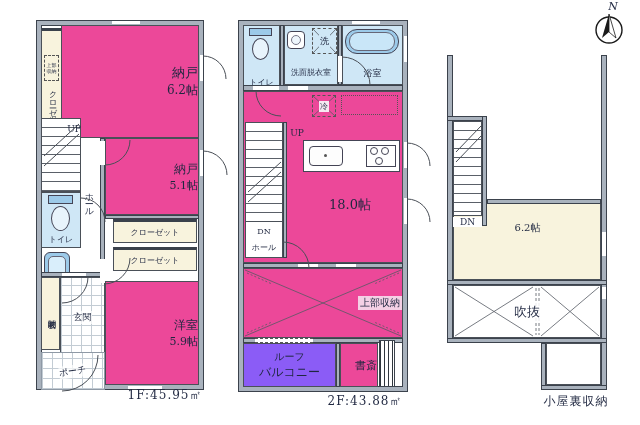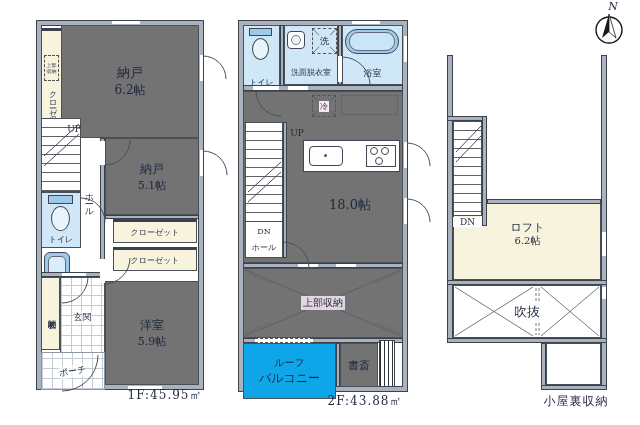--- a/index.html
+++ b/index.html
@@ -5,21 +5,21 @@
   html,body{margin:0;padding:0;background:#fff;}
   #canvas{position:relative;width:640px;height:425px;background:#ffffff;overflow:hidden;
     font-family:"DejaVu Serif","Liberation Serif",serif;color:#1f2740;}
   .abs{position:absolute;box-sizing:border-box;}
   .shell{position:absolute;box-sizing:border-box;background:#a9b2bd;border:1px solid #3b424c;}
   .shellin{position:absolute;box-sizing:border-box;background:#ffffff;border:1px solid #3b424c;}
   .wall{position:absolute;box-sizing:border-box;background:#a9b2bd;border:1px solid #3b424c;}
   .gap{position:absolute;background:#ffffff;}
   .room{position:absolute;box-sizing:border-box;border:1px solid #4a5058;
     display:flex;flex-direction:column;align-items:center;justify-content:center;text-align:center;}
-  .pink{background:#737373;}
+  .pink{background:#ec4899;align-items:flex-end;}
   .blue{background:#cfe7f6;}
   .cream{background:#f8f3dd;}
   .tile{background-image:repeating-linear-gradient(0deg,#c3ccd4 0 1px,transparent 1px 10px),
         repeating-linear-gradient(90deg,#c3ccd4 0 1px,transparent 1px 10px);background-color:#fff;}
   .stairs{position:absolute;box-sizing:border-box;border:1px solid #4a5058;background:#fff;
     background-image:repeating-linear-gradient(180deg,transparent 0 8px,#5a6068 8px 9px);}
   .lbl{position:absolute;color:#1f2740;line-height:1.15;text-align:center;}
   .vtext{writing-mode:vertical-rl;text-orientation:upright;letter-spacing:2px;}
   .fix{position:absolute;box-sizing:border-box;border:1px solid #445;}
   .dashbox{position:absolute;box-sizing:border-box;border:1px dashed #555;
@@ -154,21 +154,21 @@
 
     <div class="wall" style="left:243px;top:263px;width:160px;height:5px;"></div>
     <div class="gap" style="left:298px;top:264px;width:20px;height:3px;"></div>
     <div class="gap" style="left:336px;top:264px;width:20px;height:3px;"></div>
     <div class="room pink" style="left:243px;top:268px;width:160px;height:70px;">
       <span style="font-size:10px;background:rgba(246,233,242,.85);padding:0 2px;z-index:2;">上部収納</span>
     </div>
     <div class="wall" style="left:243px;top:338px;width:160px;height:5px;"></div>
     <div class="abs" style="left:255px;top:338px;width:58px;height:5px;background:#fff;border-top:1px dashed #555;border-bottom:1px dashed #555;"></div>
 
-    <div class="room" style="left:243px;top:343px;width:93px;height:56px;background:#0ea5e9;">
+    <div class="room" style="left:243px;top:343px;width:93px;height:44px;background:#8b5cf6;">
       <span style="font-size:10px;">ルーフ</span>
       <span style="font-size:12px;">バルコニー</span>
     </div>
     <div class="wall" style="left:336px;top:343px;width:4px;height:44px;"></div>
     <div class="room pink" style="left:340px;top:343px;width:38px;height:44px;">
       <span style="font-size:11px;">書斎</span>
     </div>
     <div class="stripes" style="left:379px;top:340px;width:16px;height:47px;"></div>
 
     <div class="gap" style="left:352px;top:21px;width:28px;height:3px;"></div>
@@ -179,21 +179,20 @@
     <div class="lbl" style="left:315px;top:395px;width:100px;font-size:12px;letter-spacing:1px;">2F:43.88㎡</div>
   </div>
 
   <div>
     <div class="wall" style="left:447px;top:55px;width:6px;height:288px;"></div>
     <div class="wall" style="left:601px;top:55px;width:6px;height:335px;"></div>
 
     <div class="room cream" style="left:453px;top:203px;width:148px;height:77px;"></div>
     <div class="wall" style="left:487px;top:199px;width:114px;height:5px;"></div>
     <div class="lbl" style="left:470px;top:222px;width:115px;">
-      <div style="font-size:11px;">ロフト</div>
       <div style="font-size:10px;">6.2帖</div>
     </div>
 
     <div class="wall" style="left:447px;top:116px;width:40px;height:5px;"></div>
     <div class="wall" style="left:482px;top:116px;width:5px;height:110px;"></div>
     <div class="stairs" style="left:453px;top:121px;width:29px;height:95px;"></div>
     <div class="lbl" style="left:453px;top:217px;width:29px;font-size:9px;background:#fff;">DN</div>
 
     <div class="wall" style="left:447px;top:280px;width:160px;height:5px;"></div>
     <div class="room" style="left:453px;top:285px;width:148px;height:53px;background:#fff;">

